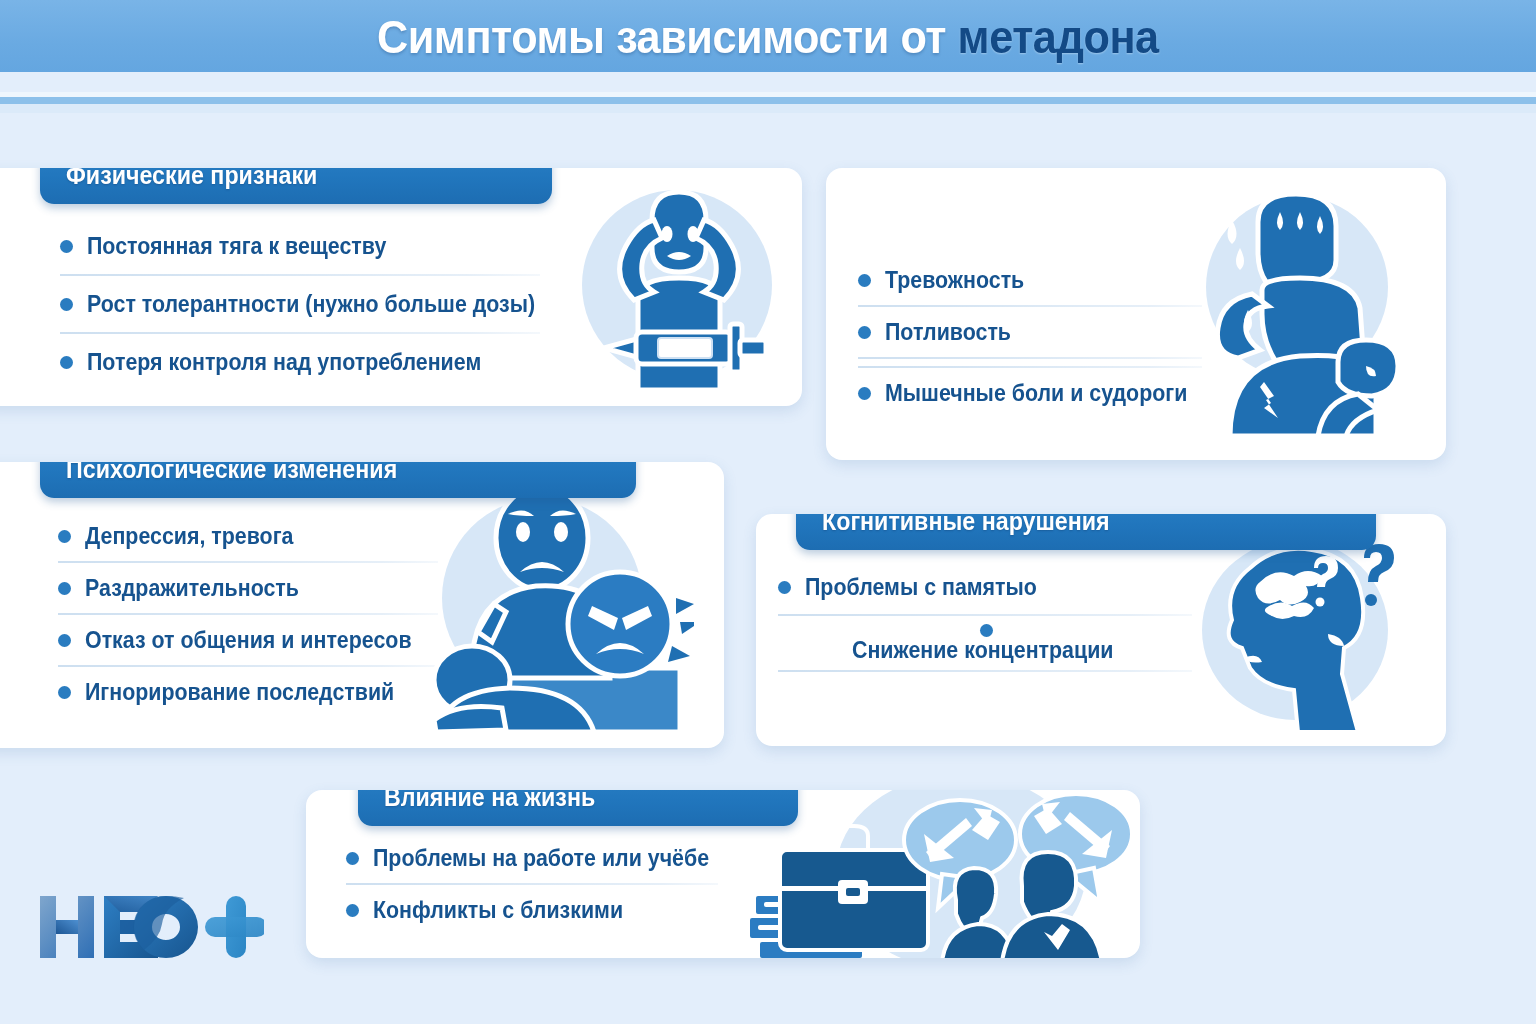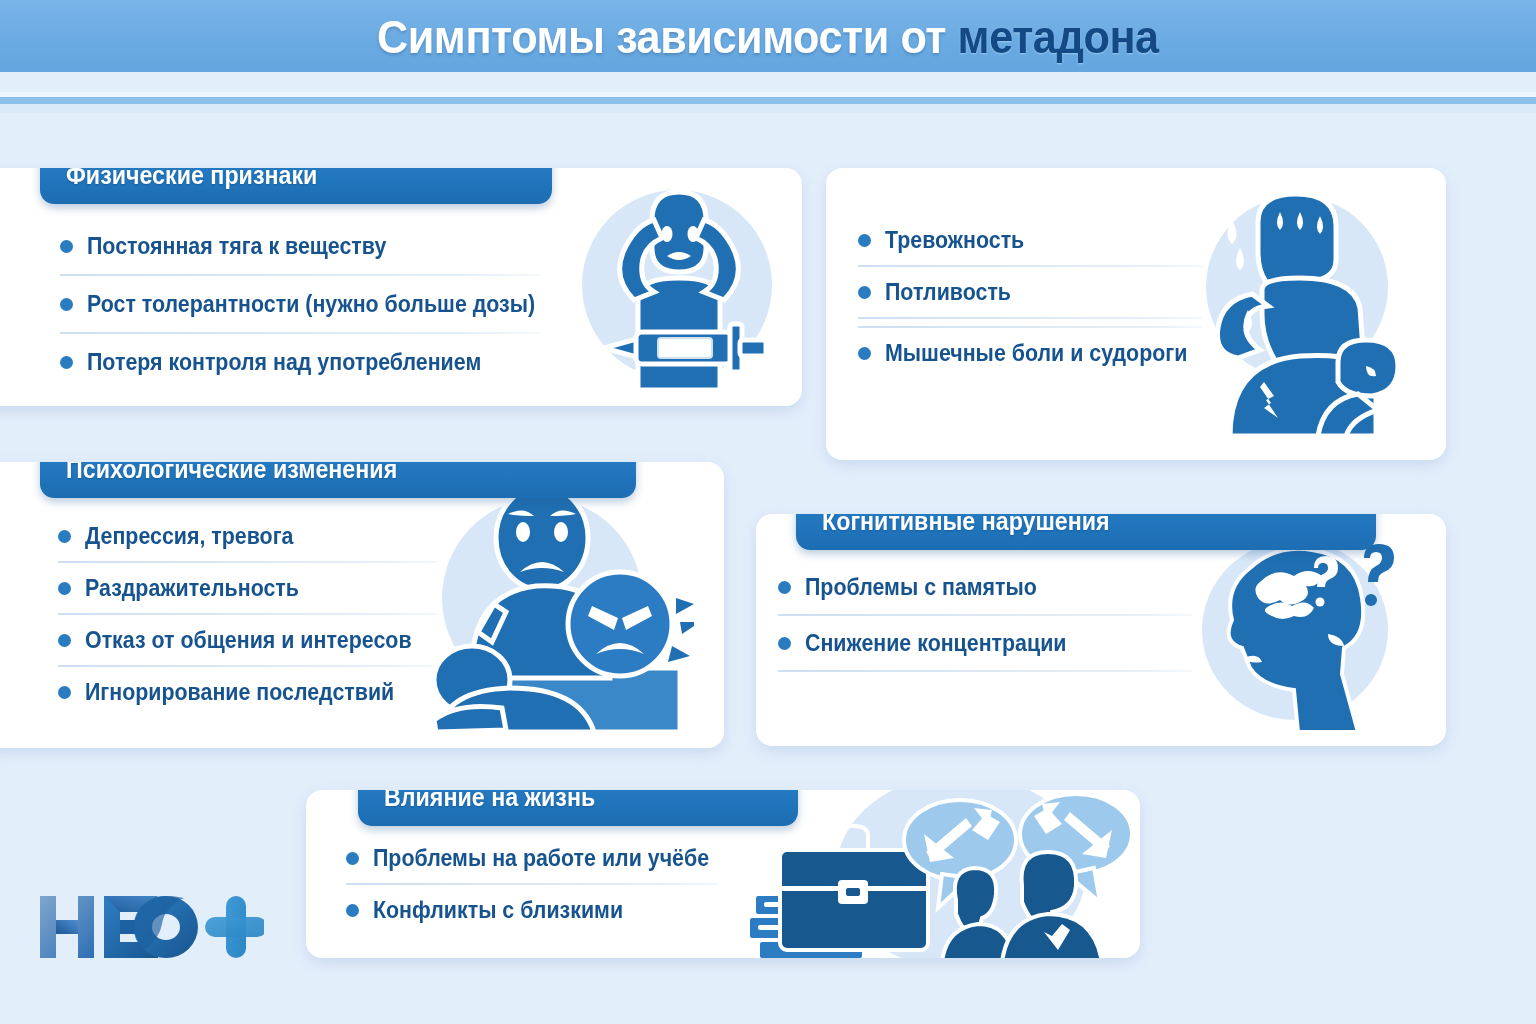--- a/index.html
+++ b/index.html
@@ -155,21 +155,21 @@
       <path d="M130 250 Q136 214 170 208 L190 224 Q164 232 158 250 Z"></path>
     </g>
     <g fill="#ffffff">
       <path d="M76 196 l10 14 l-8 4 l12 18 l-14-10 l7-5 l-11-16 Z"></path>
       <path d="M178 180 q10 2 10 10 q-10 2-10-10 Z"></path>
     </g>
   </svg>
 
 
   <div class="list" style="left:32px; top:54px; width:360px;">
-    <div class="li" style="height:36px;">
+    <div class="li" style="height:36px;margin-top:40px;">
       <span class="bullet"></span>
       <span class="li-text">Тревожность</span>
     </div>
     <div class="sep" style="margin:7px 0; width:344px;"></div>
     <div class="li" style="height:36px;">
       <span class="bullet"></span>
       <span class="li-text">Потливость</span>
     </div>
     <div class="sep" style="margin:7px 0; width:344px;"></div>
     <div class="sep" style="margin:7px 0; width:344px;"></div>
@@ -285,21 +285,21 @@
   <div class="pill" style="left:40px; top:-22px; width:580px; height:58px;">
     <span class="pill-label">Когнитивные нарушения</span>
   </div>
 
   <div class="list" style="left:22px; top:54px; width:430px;">
     <div class="li" style="height:38px;">
       <span class="bullet"></span>
       <span class="li-text">Проблемы с памятыо</span>
     </div>
     <div class="sep" style="margin:8px 0; width:414px;"></div>
-    <div class="li" style="height:38px;">
+    <div class="li" style="height:38px;flex-direction:column;">
       <span class="bullet"></span>
       <span class="li-text">Снижение концентрации</span>
     </div>
     <div class="sep" style="margin:8px 0; width:414px;"></div>
   </div>
 </div>
 
 <div class="card" style="left:306px; top:790px; width:834px; height:168px;">
   <div class="blob" style="left:530px; top:-16px; width:250px; height:196px;"></div>
   <svg class="ill" style="left:440px; top:-8px;" width="400" height="180" viewBox="0 0 400 180">

